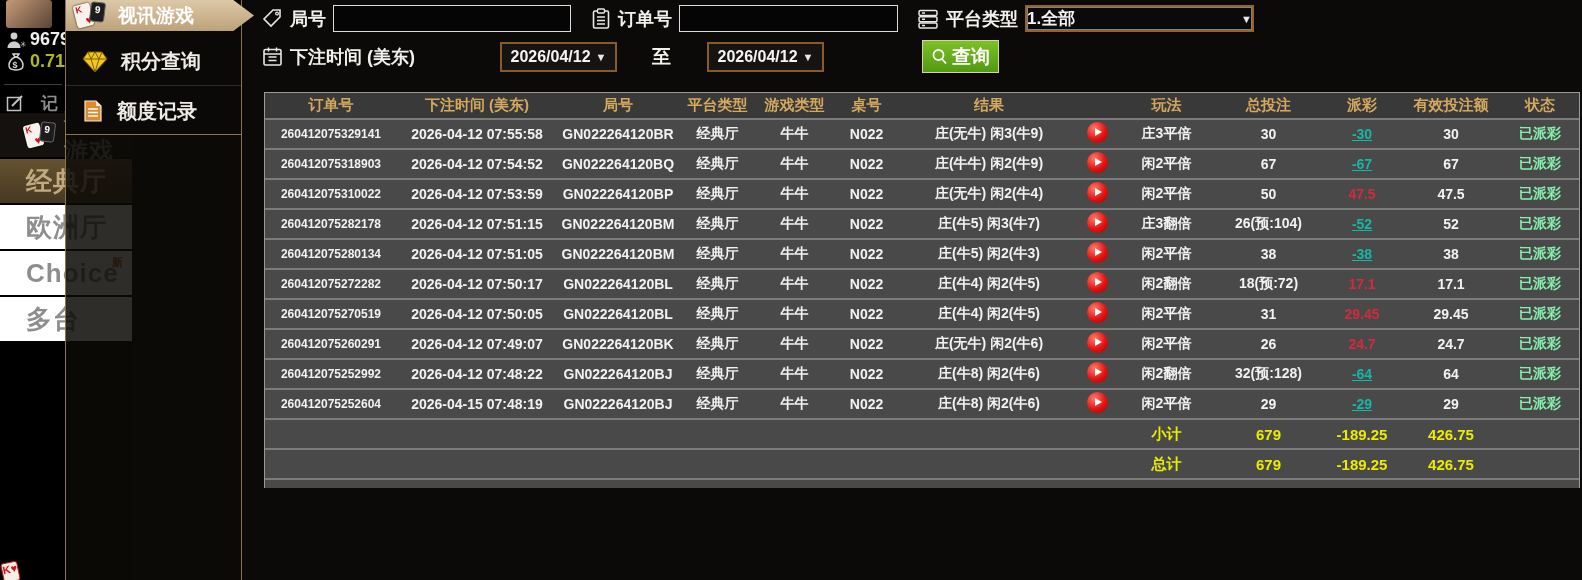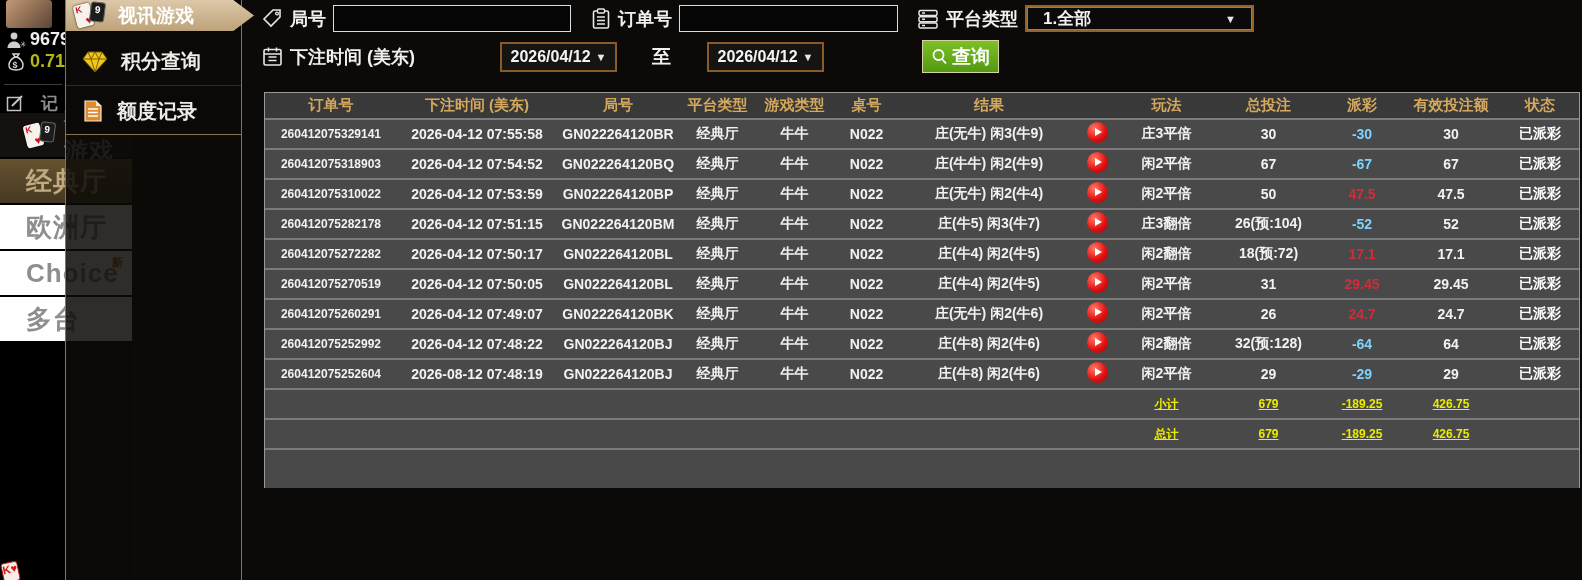--- a/index.html
+++ b/index.html
@@ -56,43 +56,43 @@
   .flabel { color:#f2f0ec; font-size:18px; font-weight:700; }
   .ficon { flex:none; display:inline-flex; }
   .frow { position:absolute; display:flex; align-items:center; }
   .row1a { left:20px; top:5px; gap:7px; }
   .row1b { left:349px; top:5px; gap:7px; }
   .row1c { left:675px; top:5px; gap:7px; }
   .row2  { left:20px; top:40px; gap:7px; }
   .tinput { background:#050505; border:1px solid #dcdcdc; height:27px; color:#fff; font-size:15px; padding:0 6px; outline:none; }
   .inp-round { width:238px; } .inp-order { width:219px; }
   .selbox { width:229px; height:27px; background:#0a0a0a; border:2px solid #95632a; box-shadow:inset 0 0 0 1px #83817d;
-            display:flex; align-items:center; justify-content:space-between; padding:0 16px; color:#f2f2f2;
+            display:flex; align-items:center; justify-content:space-between; padding:0 0; color:#f2f2f2;
             font-size:17px; font-weight:700; cursor:pointer; }
   .selbox .arr, .datebox .arr { font-size:11px; color:#e8e8e8; }
   .datebox { width:117px; height:30px; background:#161412; border:2px solid #8a5a28; display:flex; align-items:center;
              justify-content:center; gap:5px; color:#f4f4f4; font-size:16px; font-weight:700; cursor:pointer; }
   .dgap1 { width:71px; } .dgap2 { width:21px; } .dgap3 { width:22px; } .dgap4 { width:84px; }
   .tolabel { color:#f2f0ec; font-size:19px; font-weight:700; }
   .btn-search { width:77px; height:33px; background:linear-gradient(180deg,#7cc125 0%,#539912 100%);
                 border:1px solid #d9d2a8; display:flex; align-items:center; justify-content:center; gap:4px;
                 color:#fff; font-size:19px; font-weight:700; cursor:pointer; }
 
   
   .table-wrap { position:absolute; left:22px; top:92px; width:1316px; bottom:0; background:#494949;
                 border:1px solid #9a9a9a; border-bottom:none; overflow:hidden; }
   table { border-collapse:collapse; width:100%; table-layout:fixed; }
   th { height:26px; background:#393939; color:#d4a95e; font-size:15px; font-weight:700; }
   td { height:30px; text-align:center; color:#f2f2f2; font-size:14px; font-weight:700; }
   tbody td, tfoot td { border-top:2px solid #7c7c7c; }
   tfoot tr.grand td { border-bottom:2px solid #7c7c7c; }
   td.c-order { font-size:12px; }
-  td.neg { color:#7dd3fc; } td.pos { color:#d22b3b; }
-  td.status { color:#ffffff; }
-  tfoot td { color:#ecec00; font-size:12px;text-decoration:underline; }
+  td.neg { color:#14b8a6;text-decoration:underline; } td.pos { color:#d22b3b; }
+  td.status { color:#86efac; }
+  tfoot td { color:#ecec00; font-size:15px; }
   .play-btn { display:inline-block; width:21px; height:21px; border-radius:50%; position:relative; cursor:pointer;
               background:radial-gradient(circle at 35% 30%, #ff7a66 0%, #e31212 55%, #a30000 100%); }
   .play-btn::after { content:""; position:absolute; left:8px; top:6px; width:0; height:0;
                      border-left:7px solid #fff; border-top:4.5px solid transparent; border-bottom:4.5px solid transparent; }
 </style>
 </head>
 <body>
 
 <div class="screen">
 
@@ -350,20 +350,35 @@
               <td>N022</td>
               <td>庄(牛5) 闲3(牛7)</td>
               <td><span class="play-btn"></span></td>
               <td>庄3翻倍</td>
               <td>26(预:104)</td>
               <td class="neg">-52</td>
               <td>52</td>
               <td class="status">已派彩</td>
             </tr>
             <tr>
+              <td class="c-order">260412075280134</td>
+              <td>2026-04-12 07:51:05</td>
+              <td>GN022264120BM</td>
+              <td>经典厅</td>
+              <td>牛牛</td>
+              <td>N022</td>
+              <td>庄(牛5) 闲2(牛3)</td>
+              <td><span class="play-btn"></span></td>
+              <td>闲2平倍</td>
+              <td>38</td>
+              <td class="neg">-38</td>
+              <td>38</td>
+              <td class="status">已派彩</td>
+            </tr>
+            <tr>
               <td class="c-order">260412075272282</td>
               <td>2026-04-12 07:50:17</td>
               <td>GN022264120BL</td>
               <td>经典厅</td>
               <td>牛牛</td>
               <td>N022</td>
               <td>庄(牛4) 闲2(牛5)</td>
               <td><span class="play-btn"></span></td>
               <td>闲2翻倍</td>
               <td>18(预:72)</td>
@@ -411,21 +426,21 @@
               <td>庄(牛8) 闲2(牛6)</td>
               <td><span class="play-btn"></span></td>
               <td>闲2翻倍</td>
               <td>32(预:128)</td>
               <td class="neg">-64</td>
               <td>64</td>
               <td class="status">已派彩</td>
             </tr>
             <tr>
               <td class="c-order">260412075252604</td>
-              <td>2026-08-12 07:48:19</td>
+              <td>2026-04-15 07:48:19</td>
               <td>GN022264120BJ</td>
               <td>经典厅</td>
               <td>牛牛</td>
               <td>N022</td>
               <td>庄(牛8) 闲2(牛6)</td>
               <td><span class="play-btn"></span></td>
               <td>闲2平倍</td>
               <td>29</td>
               <td class="neg">-29</td>
               <td>29</td>

